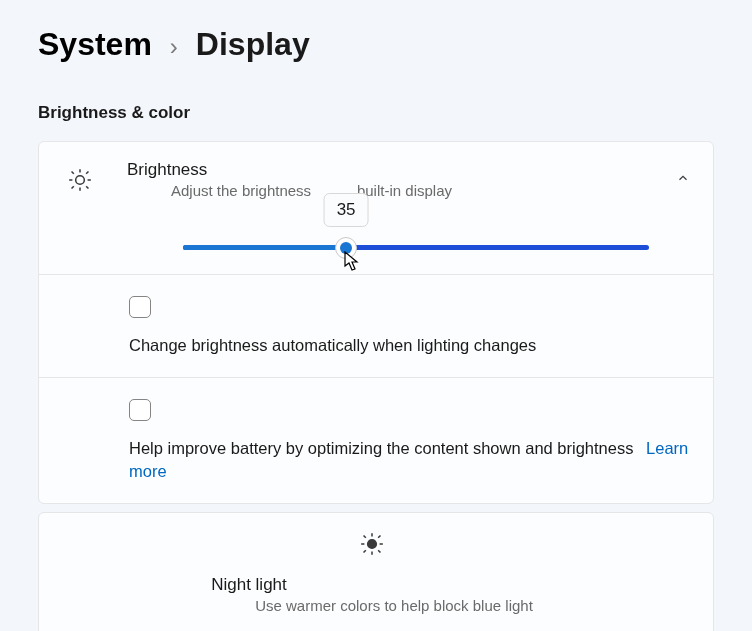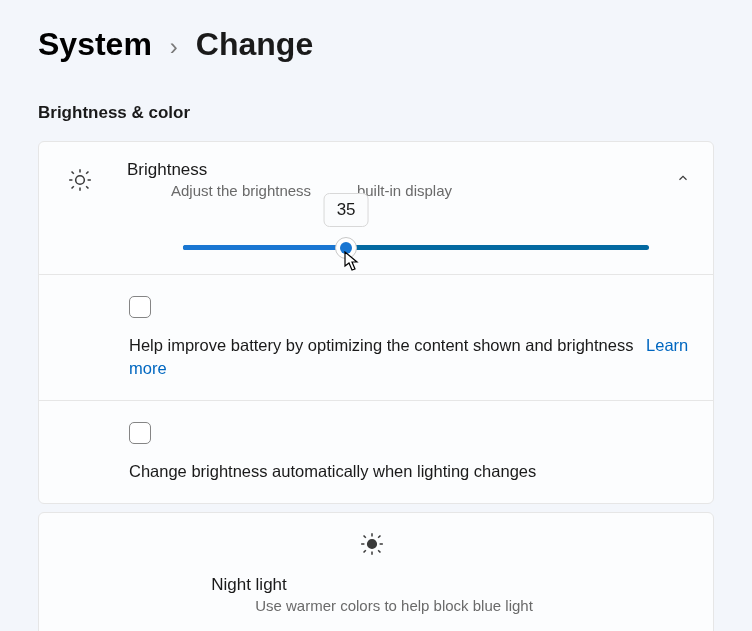--- a/index.html
+++ b/index.html
@@ -103,21 +103,21 @@
     }
     .slider-wrap {
       width: 100%;
       padding-left: 132px;
       padding-right: 44px;
       position: relative;
       margin-top: 28px;
     }
     .slider-track {
       height: 5px;
-      background: #0369a1;
+      background: #1d4ed8;
       border-radius: 3px;
       position: relative;
       cursor: pointer;
     }
     .slider-fill {
       position: absolute;
       left: 0;
       top: 0;
       height: 100%;
       background: #1976d2;
@@ -214,21 +214,21 @@
       border-radius: 50%;
       transform: translateY(-50%);
     }
   </style>
 </head>
 <body>
 
 <div class="breadcrumb">
   <span class="crumb-system">System</span>
   <span class="crumb-sep">›</span>
-  <span class="crumb-display">Change</span>
+  <span class="crumb-display">Display</span>
 </div>
 
 <div class="section-title">Brightness &amp; color</div>
 
 <div class="card">
 
   <div class="row brightness-row">
     <div class="brightness-head">
       <div class="row-icon">
         <svg width="26" height="26" viewBox="0 0 24 24" fill="none" stroke="#3a3a3a" stroke-width="1.4">
@@ -267,29 +267,29 @@
           <svg width="18" height="22" viewBox="0 0 18 22">
             <path d="M1 1 L1 15 L5 12 L8 19 L11 18 L8 11 L13 11 Z" fill="white" stroke="black" stroke-width="1.2"></path>
           </svg>
         </div>
       </div>
     </div>
   </div>
 
   <div class="row check-row">
     <div class="checkbox"></div>
+    <div class="check-label">Change brightness automatically when lighting changes</div>
+  </div>
+
+  <div class="row check-row">
+    <div class="checkbox"></div>
     <div class="check-label">
       <span>Help improve battery by optimizing the content shown and brightness</span>
       <span class="learn-more">Learn more</span>
     </div>
-  </div>
-
-  <div class="row check-row">
-    <div class="checkbox"></div>
-    <div class="check-label">Change brightness automatically when lighting changes</div>
   </div>
 
 </div>
 
 <div class="card">
   <div class="row">
     <div class="row-icon">
       <svg width="26" height="26" viewBox="0 0 24 24" fill="none" stroke="#3a3a3a" stroke-width="1.4">
         <circle cx="12" cy="12" r="4" fill="#3a3a3a"></circle>
         <line x1="12" y1="2" x2="12" y2="5"></line>

